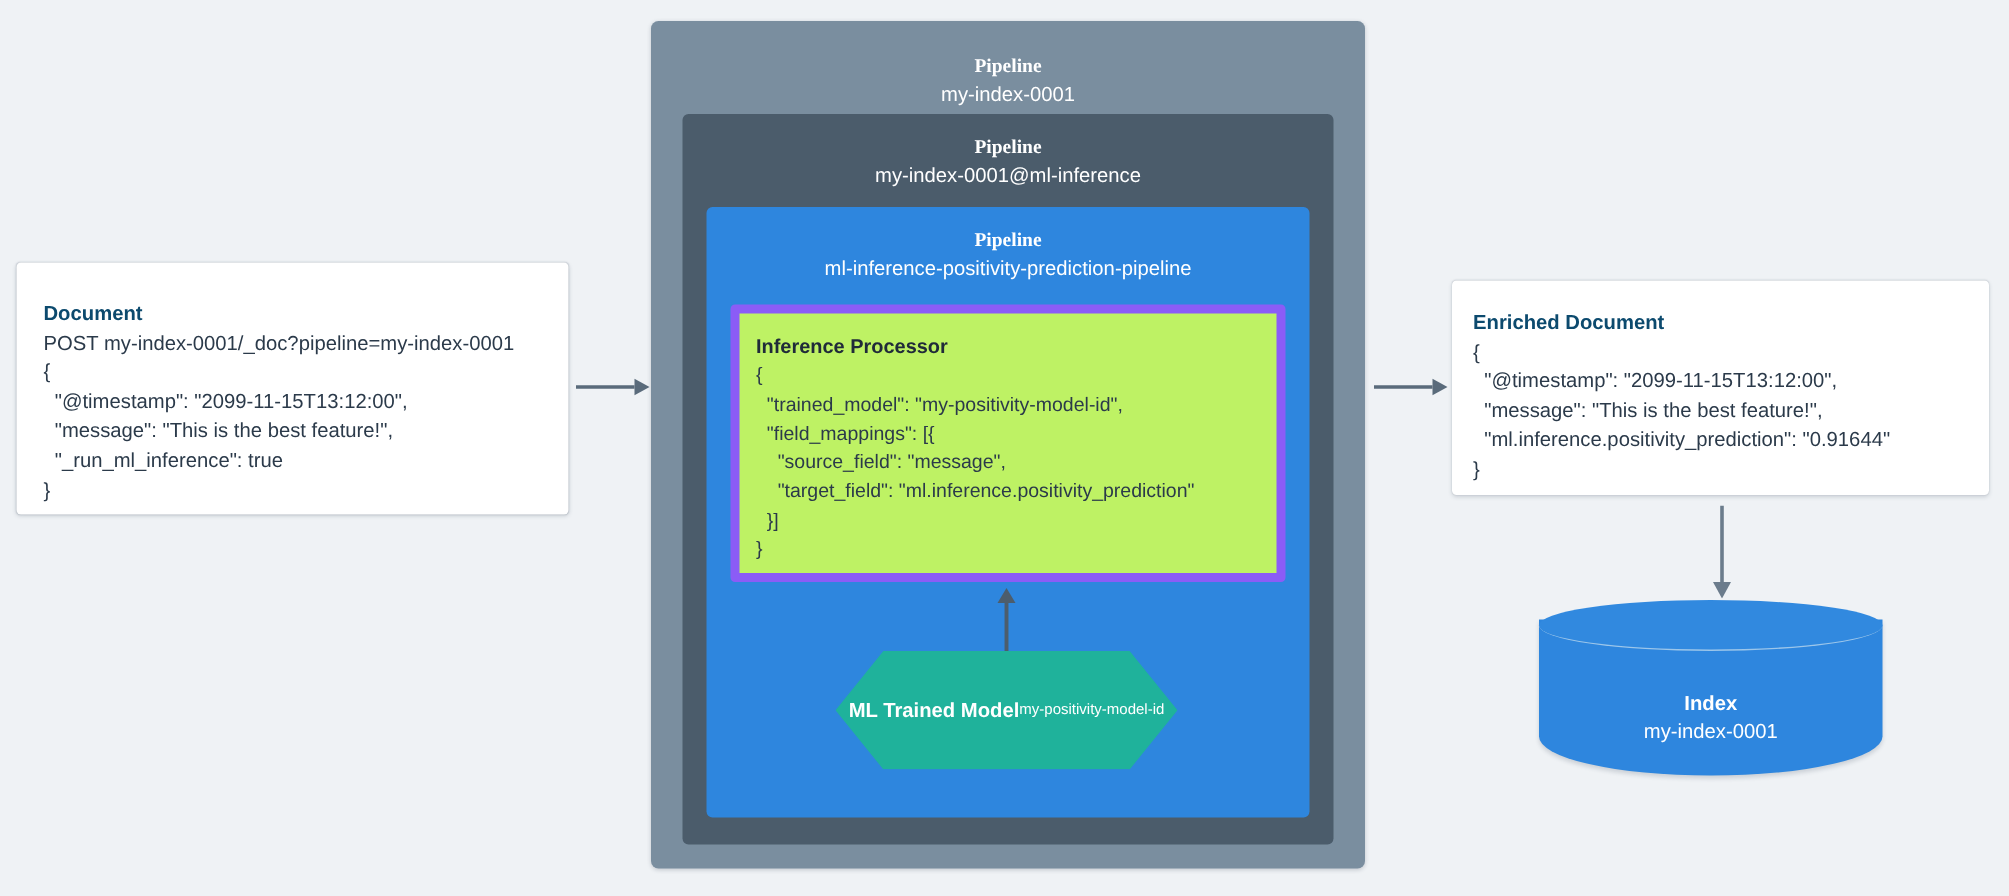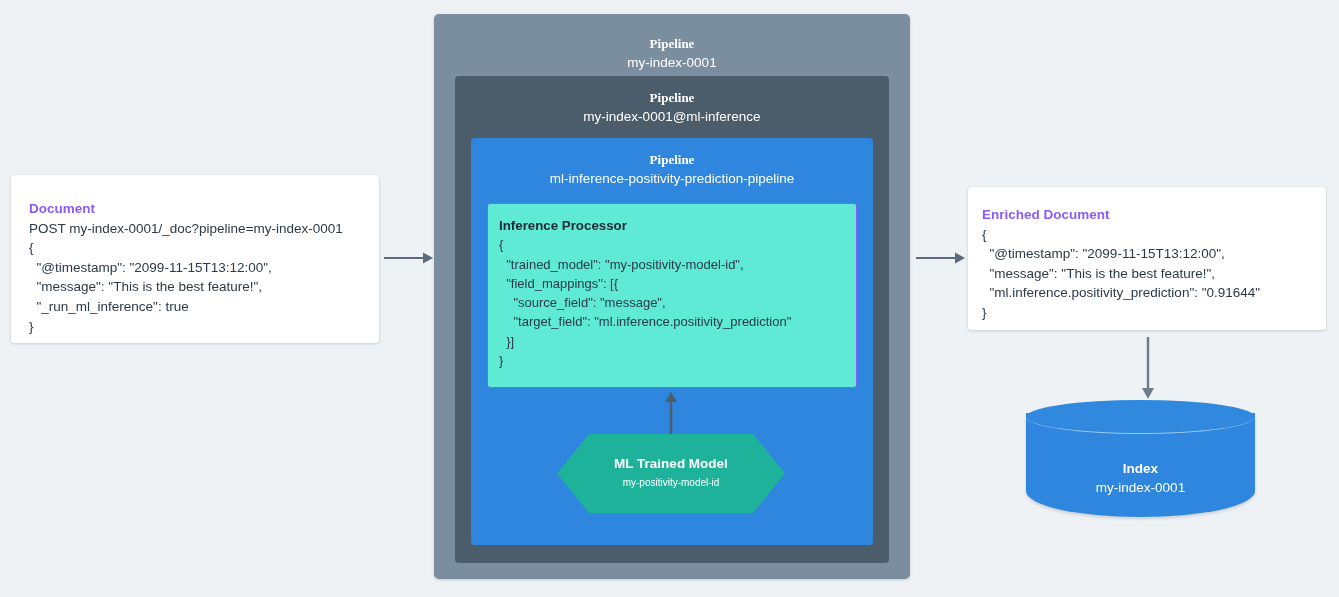--- a/index.html
+++ b/index.html
@@ -18,21 +18,21 @@
     background:#ffffff;
     border-radius:3px;
     box-shadow:0 1px 3px rgba(40,55,75,.18), 0 0 1px rgba(40,55,75,.22);
     color:#2b3a4a;
     font-size:13.5px;
     line-height:19.6px;
     box-sizing:border-box;
   }
   .doc-card .title{
     font-weight:bold;
-    color:#8b5cf6;
+    color:#0c4a6e;
     font-size:13.5px;
     line-height:19.6px;
     white-space:pre;
   }
   .doc-card .line{white-space:pre;}
 
   #doc-input{left:11px;top:175px;width:368px;height:168px;padding:24px 0 0 18px;}
   #doc-enriched{left:968px;top:187px;width:358px;height:143px;padding:18px 13px 0 14px;}
 
   
@@ -69,42 +69,42 @@
   #pipe-inner{
     left:471px;top:138px;width:402px;height:407px;
     background:#2e86de;border-radius:4px;
     padding-top:13px;
   }
 
   
   #proc{
     position:absolute;
     left:487px;top:203px;width:370px;height:185px;
-    background:#5eead4;
-    border:1px solid #8b5cf6;
+    background:#bef264;
+    border:6px solid #8b5cf6;
     border-radius:3px;
     box-sizing:border-box;
     color:#2b3a4a;
     font-size:13px;
     line-height:19.3px;
     padding:12px 0 0 11px;
     text-align:left;
   }
   #proc .title{font-weight:bold;font-size:13.3px;color:#202b39;white-space:pre;}
   #proc .line{white-space:pre;}
 
   
   #hex{
     position:absolute;
     left:557px;top:434px;width:228px;height:79px;
     background:#1fb29b;
     -webkit-clip-path:polygon(14% 0%, 86% 0%, 100% 50%, 86% 100%, 14% 100%, 0% 50%);
     clip-path:polygon(14% 0%, 86% 0%, 100% 50%, 86% 100%, 14% 100%, 0% 50%);
     color:#ffffff;text-align:center;
-    display:flex;flex-direction:column;justify-content:center;align-items:center;
+    display:flex;flex-direction:row;justify-content:center;align-items:center;
   }
   #hex .hdr{font-weight:bold;font-size:13.5px;line-height:18px;white-space:pre;}
   #hex .sub{font-size:10px;line-height:19px;white-space:pre;}
 
   
   #cyl{
     position:absolute;
     left:1026px;top:400px;width:229px;height:130px;
   }
   #cyl .body{

